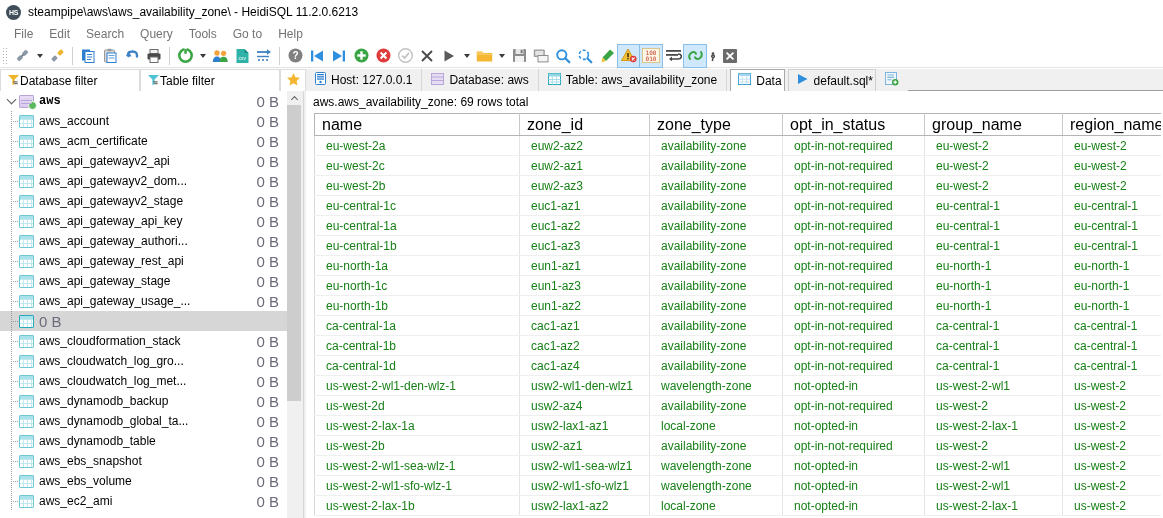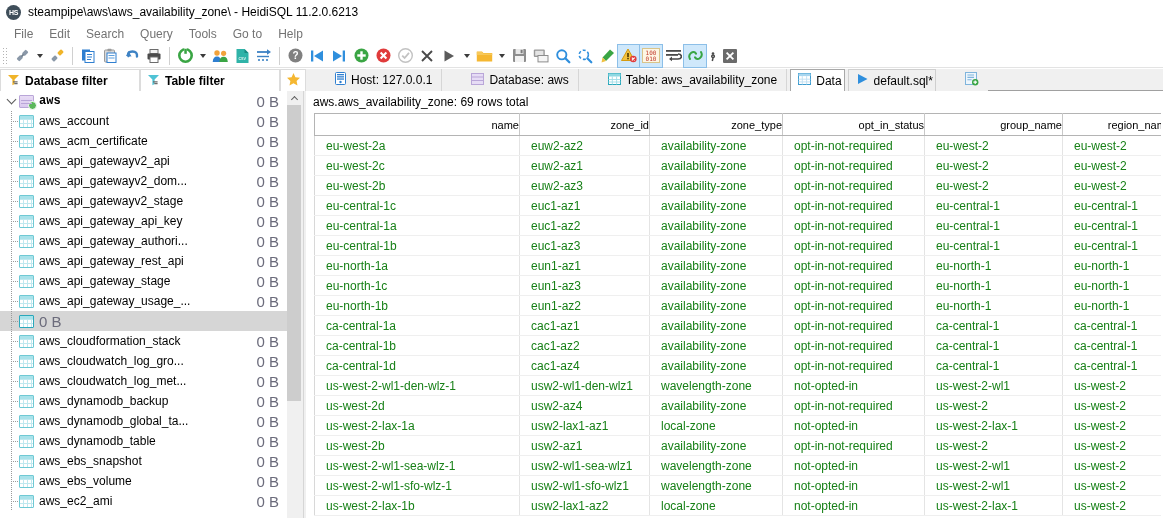--- a/index.html
+++ b/index.html
@@ -68,38 +68,38 @@
   .sep { width:1px; height:18px; background:#d0d0d0; margin:0 4px; flex:none; }
   .caret { width:0;height:0;border-left:3.5px solid transparent;border-right:3.5px solid transparent;border-top:4px solid #3b3b3b; }
 
   
   .filterbar {
     position: absolute; left: 0; top: 69px; width: 1163px; height: 22px;
     background: #f0f0f0;
     display: flex; align-items: stretch;
   }
   .ftab {
-    display: flex; align-items: center; gap: 5px;
+    display: flex; align-items: center; 
     padding: 0 8px 0 6px; font-size: 12px;
     background: #ffffff; border: 1px solid #dcdcdc; border-bottom: none;
-    white-space: nowrap; cursor: default; font-weight: bold;
+    white-space: nowrap; cursor: default;
   }
   .ftab.w1 { width: 140px; }
   .ftab.w2 { width: 140px; }
   .star-cell { width: 26px; display:flex; align-items:center; justify-content:center;
                background:#ffffff; border:1px solid #dcdcdc; border-bottom:none; }
   .fill-gap { flex: 1 1 auto; background: #f0f0f0; border-bottom: 1px solid #a0a0a0; }
 
   .crumbs {
     display: flex; align-items: stretch; background:#f0f0f0;
   }
   .crumb {
     display:flex; align-items:center; gap:5px; padding:0 9px;
     font-size:12px; white-space:nowrap; cursor:default;
-    border-right:1px solid #d6d6d6; background:#f0f0f0;margin-left:20px;
+    border-right:1px solid #d6d6d6; background:#f0f0f0;
   }
   .ttab {
     display:flex; align-items:center; gap:5px; padding:0 2px 0 7px;
     font-size:12px; white-space:nowrap; cursor:default;
     background:#f0f0f0; border:1px solid #cfcfcf; border-bottom:none;
     margin-left:3px;
   }
   .ttab.sel { background:#ffffff; border-color:#a8a8a8; }
 
   
@@ -170,21 +170,21 @@
   .datapanel {
     position:absolute; left:306px; top:91px; width:857px; height:427px; background:#ffffff;
   }
   .rowinfo {
     height:22px; display:flex; align-items:center; padding-left:7px;
     font-size:12px; color:#000; background:#ffffff;
   }
   .gridwrap { position:absolute; left:8px; top:22px; right:2px; bottom:0; overflow:hidden; }
   table.grid { border-collapse: collapse; table-layout: fixed; width: 100%; }
   table.grid th {
-    height:22px; font-weight:normal; font-size:11px; text-align:right;
+    height:22px; font-weight:normal; font-size:16px; text-align:left;
     padding:0 0 0 7px; background:#ffffff; color:#000;
     border-right:1px solid #c8c8c8; border-bottom:1px solid #b4b4b4;
     border-top:1px solid #b4b4b4;
     white-space:nowrap; overflow:hidden; cursor:default;
   }
   table.grid th:first-child { border-left:1px solid #b4b4b4; }
   table.grid td {
     height:20px; font-size:12px; padding:0 0 0 11px; color:#178017;
     border-right:1px solid #e4e4e4; border-bottom:1px solid #efefef;
     white-space:nowrap; overflow:hidden; cursor:default;

